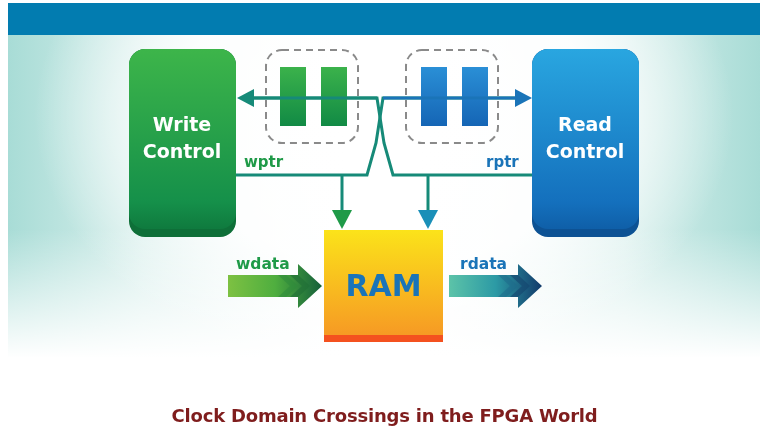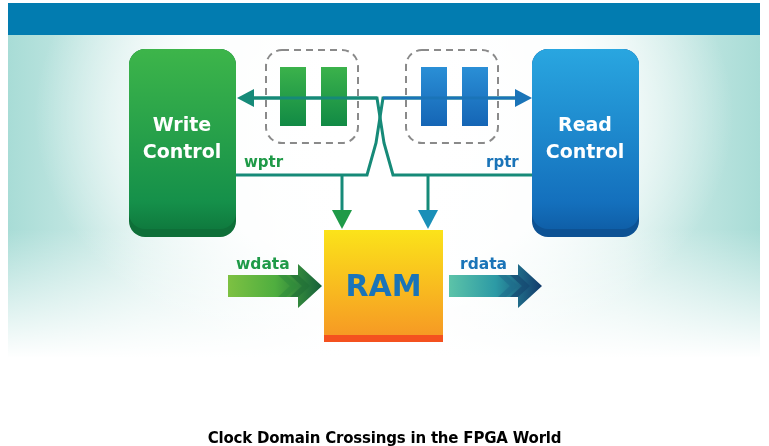--- a/index.html
+++ b/index.html
@@ -7,21 +7,21 @@
     .figure { position: absolute; left: 8px; top: 3px; width: 639px; height: 355px; }
     .banner { position: absolute; left: 0; top: 0; width: 752px; height: 32px; background: #027cb0; }
     .canvas { position: absolute; left: 0; top: 32px; width: 752px; height: 323px;
       background:
         radial-gradient(ellipse 62% 105% at 50% 25%, rgba(255,255,255,1) 0%, rgba(255,255,255,0.9) 45%, rgba(255,255,255,0) 75%),
         linear-gradient(to bottom, rgba(255,255,255,0) 60%, #ffffff 100%),
         linear-gradient(to right, #a8dcd6 0%, #d8efec 18%, #ffffff 45%, #ffffff 55%, #d8efec 82%, #a8dcd6 100%);
     }
     svg { position: absolute; left: 0; top: 0; }
     .caption { position: absolute; left: 0; width: 769px; top: 405px; text-align: center;
-      font-family: "DejaVu Sans", sans-serif; font-weight: bold; font-size: 15px; color: #000000; letter-spacing: -0.2px; margin-top: 24px; }
+      font-family: "DejaVu Sans", sans-serif; font-weight: bold; font-size: 18px; color: #7f1d1d; letter-spacing: -0.2px; }
     .lbl { font-family: "DejaVu Sans", sans-serif; font-weight: bold; }
   </style>
 </head>
 <body>
 
 <div class="figure">
   <div class="banner"></div>
   <div class="canvas"></div>
 
   <svg width="752" height="355" viewBox="0 0 752 355">

